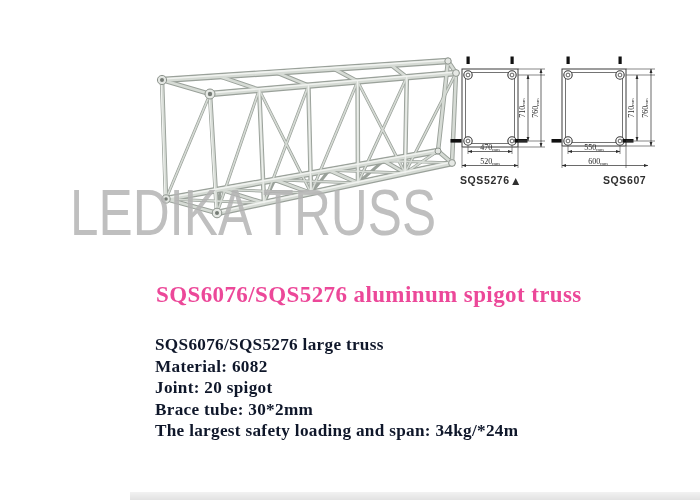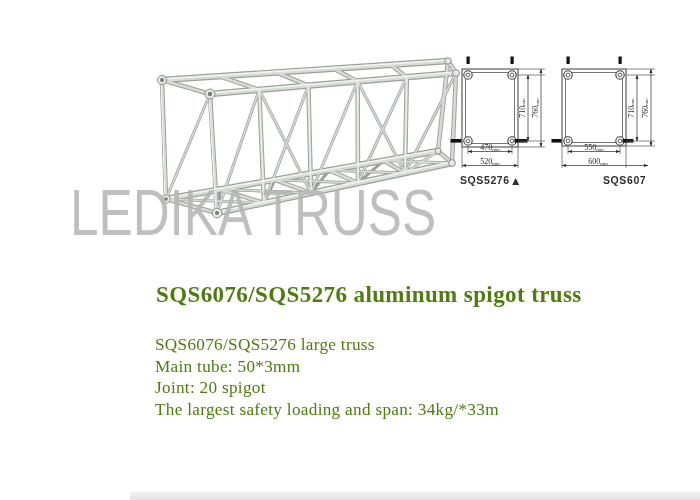--- a/index.html
+++ b/index.html
@@ -13,26 +13,26 @@
   .watermark{
     position:absolute;left:70px;top:176px;
     font-family:"Liberation Sans", sans-serif;
     font-size:64px;font-weight:400;color:#b4b4b4;opacity:.85;
     white-space:nowrap;letter-spacing:0px;
     transform:scaleX(0.8);transform-origin:left top;
     z-index:3;pointer-events:none;
   }
   .product-title{
     position:absolute;left:156px;top:282px;
-    font-size:23px;font-weight:bold;color:#4d7c0f;letter-spacing:.4px;
+    font-size:23px;font-weight:bold;color:#ec4899;letter-spacing:.4px;
     white-space:nowrap;
   }
   .spec-block{
     position:absolute;left:155px;top:334px;
-    font-size:17.2px;font-weight:normal;color:#4d7c0f;
+    font-size:17.2px;font-weight:bold;color:#0f172a;
     line-height:21.6px;letter-spacing:.3px;white-space:nowrap;
   }
   .bottom-strip{
     position:absolute;left:130px;top:492px;width:570px;height:8px;
     background:linear-gradient(#f2f2f2,#e2e2e2);
   }
   svg text{font-family:"Liberation Serif", serif;fill:#2a2a2a;}
   .model-label{font-family:"Liberation Sans", sans-serif;font-weight:bold;font-size:10.5px;fill:#2f2f2f;letter-spacing:.6px;}
 </style>
 </head>
@@ -148,18 +148,19 @@
       <text x="647.5" y="108" font-size="8" text-anchor="middle" transform="rotate(-90 647.5 108)"><tspan>760</tspan><tspan font-size="4.8" dy="0.6">mm</tspan></text>
     </g>
     <text class="model-label" x="603" y="184" stroke="none">SQS607</text>
   </g>
 </svg>
 
 <div class="product-title">SQS6076/SQS5276 aluminum spigot truss</div>
 
 <div class="spec-block">
   <div>SQS6076/SQS5276 large truss</div>
-  <div>Main tube: 50*3mm</div>
+  <div>Material: 6082</div>
   <div>Joint: 20 spigot</div>
-  <div>The largest safety loading and span: 34kg/*33m</div>
+  <div>Brace tube: 30*2mm</div>
+  <div>The largest safety loading and span: 34kg/*24m</div>
 </div>
 
 <div class="bottom-strip"></div>
 
 </body></html>

